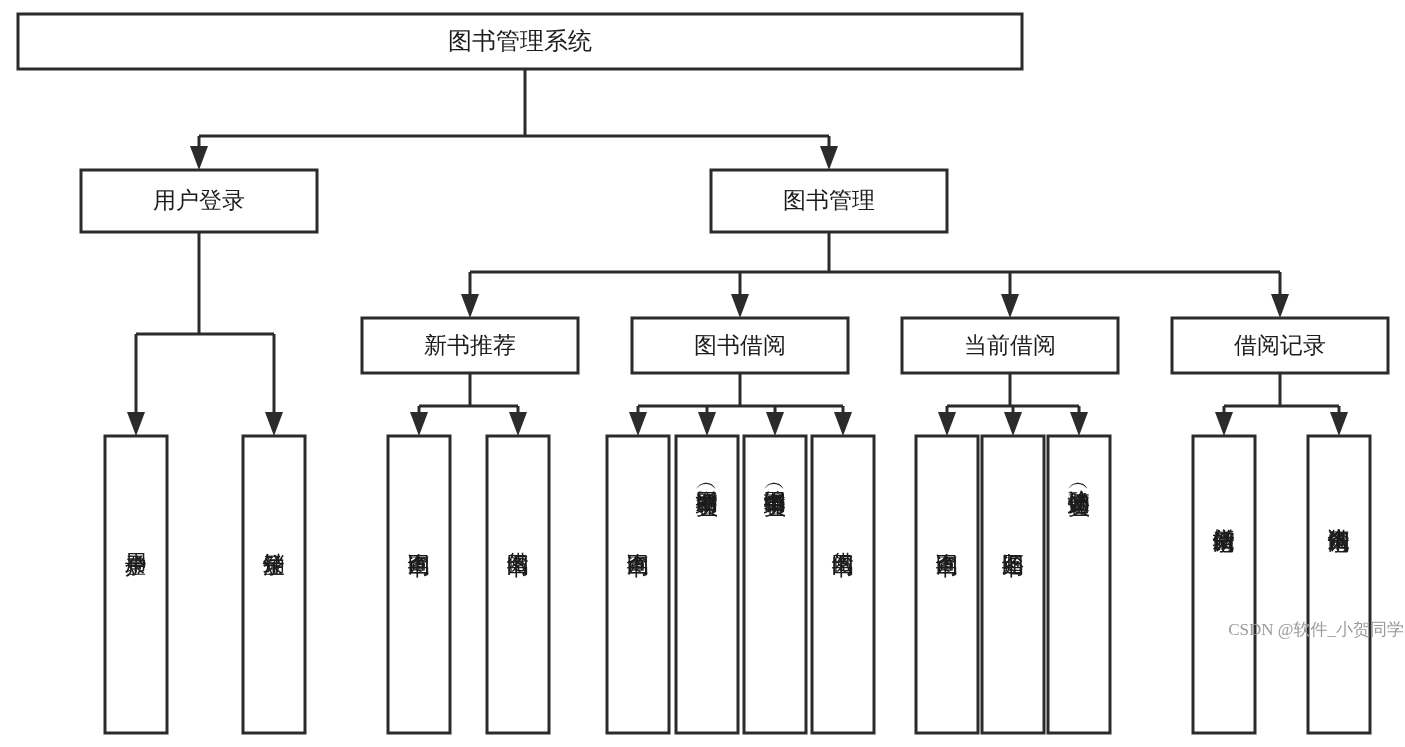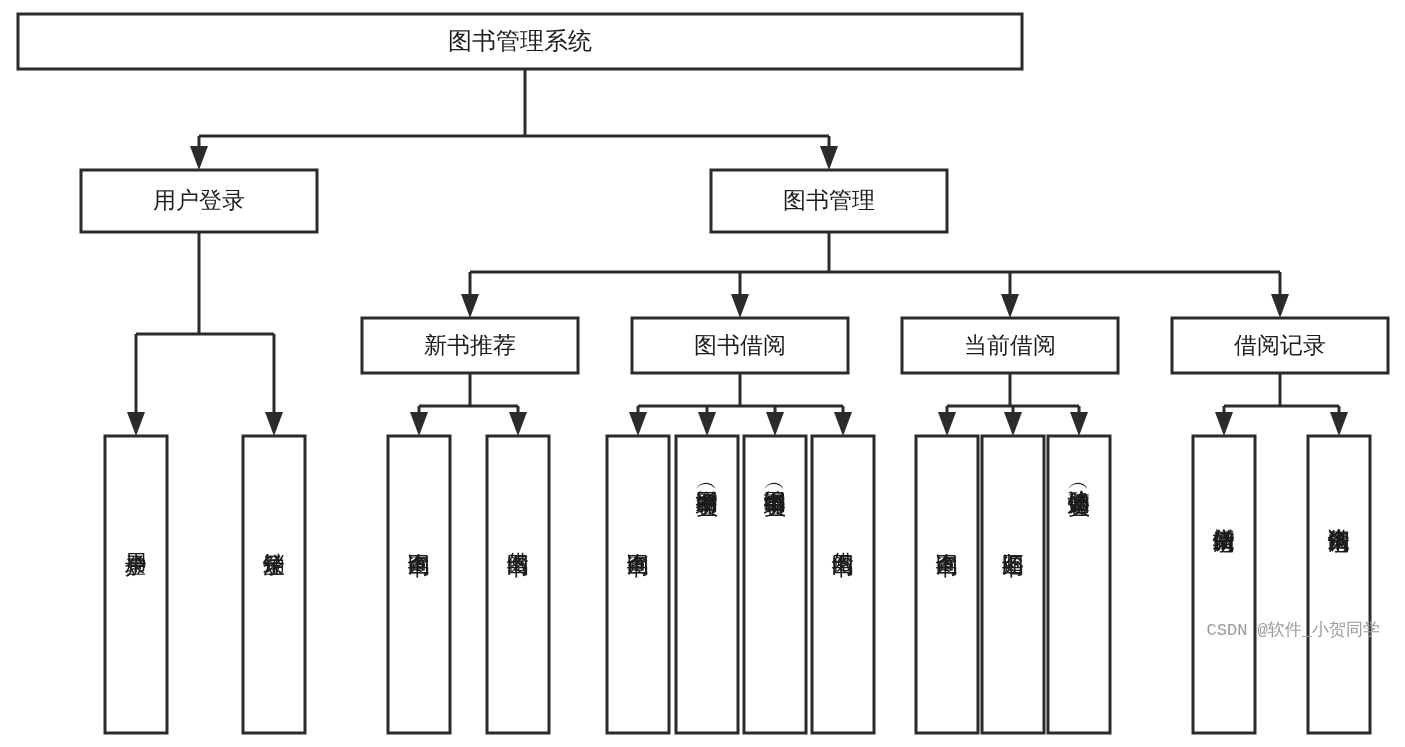--- a/index.html
+++ b/index.html
@@ -79,23 +79,23 @@
     font-size: 22px;
     line-height: 1.16;
     color: #1c1c1c;
     writing-mode: vertical-rl;
     text-orientation: upright;
     white-space: nowrap;
     letter-spacing: 1px;
   }
   .watermark {
     position: absolute;
-    right: 25px;
+    right: 1px;
     bottom: 4px;
-    font-family: Liberation Mono, monospace;
+    font-family: Liberation Serif, serif;
     font-size: 17px;
     color: #9a9a9a;
     white-space: nowrap;
     user-select: none;
   }
 </style>
 </head>
 <body>
 
 <div id="diagram-root">

